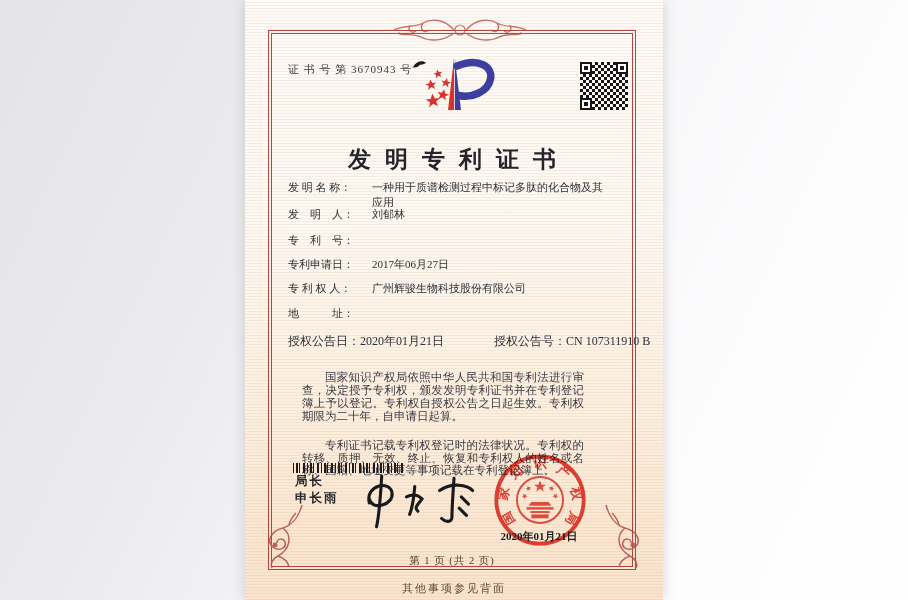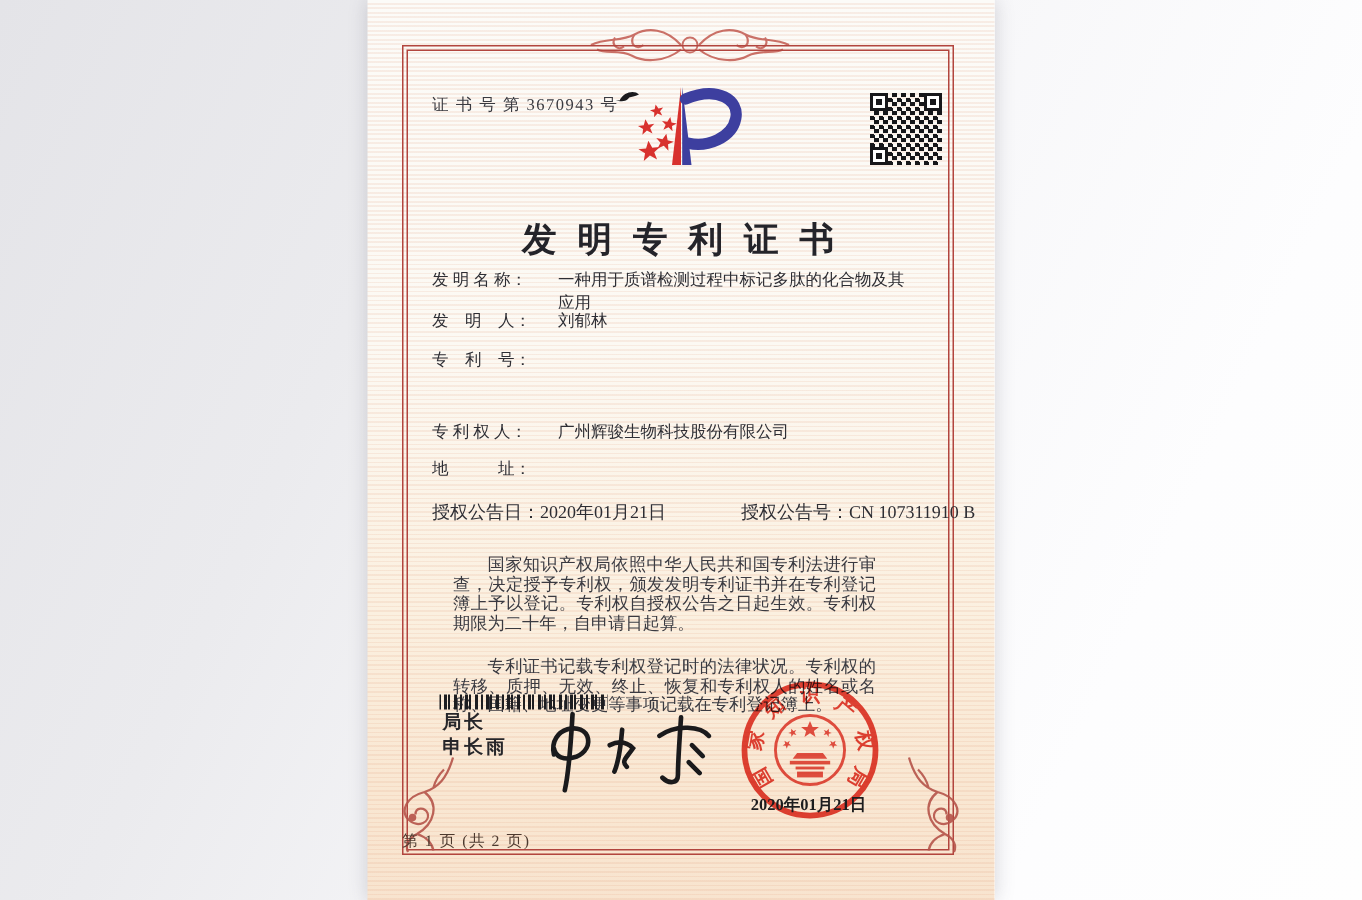--- a/index.html
+++ b/index.html
@@ -45,21 +45,21 @@
   .paras{position:absolute;left:41px;top:355px;width:314px;font-size:11.5px;line-height:12.9px;color:#3a3a41;text-align:justify}
   .paras p{margin:16px;text-indent:2em}
   .barcode{position:absolute;left:48px;top:463px;width:112px;height:10px;
     background:repeating-linear-gradient(90deg,#1d1d20 0 1px,rgba(0,0,0,0) 1px 3px,#1d1d20 3px 5px,rgba(0,0,0,0) 5px 6px,#1d1d20 6px 7px,rgba(0,0,0,0) 7px 10px,#1d1d20 10px 12px,rgba(0,0,0,0) 12px 14px);}
   .signer{position:absolute;left:50px;top:472px;font-family:"DejaVu Sans",sans-serif;
     font-size:12.5px;font-weight:bold;color:#26262a;line-height:17px;letter-spacing:2px}
   .signature{position:absolute;left:102px;top:472px;width:150px;height:62px}
   .seal{position:absolute;left:247px;top:452px;width:96px;height:96px;opacity:.93;mix-blend-mode:multiply}
   .sealdate{position:absolute;left:248px;top:529px;width:92px;text-align:center;
     font-size:11px;font-weight:bold;color:#1c1c1e;white-space:nowrap}
-  .pageind{position:absolute;left:23px;top:554px;width:368px;text-align:left;font-size:10.5px;color:#4d3a2f;letter-spacing:1px}
+  .pageind{position:absolute;left:23px;top:554px;width:368px;text-align:center;font-size:10.5px;color:#4d3a2f;letter-spacing:1px}
   .footnote{position:absolute;left:0;top:581px;width:418px;text-align:center;font-size:11px;color:#5d4a3a;letter-spacing:2px}
   .flourish-top{position:absolute;left:145px;top:13px;width:140px;height:34px}
   .flourish-bl{position:absolute;left:17px;top:503px;width:44px;height:66px}
   .flourish-br{position:absolute;right:17px;top:503px;width:44px;height:66px;transform:scaleX(-1)}
 </style>
 </head>
 <body>
 
 <div class="paper">
 
@@ -129,20 +129,24 @@
     <span class="lbl">发 明 名 称：</span>
     <span class="val">一种用于质谱检测过程中标记多肽的化合物及其应用</span>
   </div>
   <div class="row r1">
     <span class="lbl">发　明　人：</span>
     <span class="val">刘郁林</span>
   </div>
   <div class="row r2">
     <span class="lbl">专　利　号：</span>
   </div>
+  <div class="row r3">
+    <span class="lbl">专利申请日：</span>
+    <span class="val">2017年06月27日</span>
+  </div>
   <div class="row r4">
     <span class="lbl">专 利 权 人：</span>
     <span class="val">广州辉骏生物科技股份有限公司</span>
   </div>
   <div class="row r5">
     <span class="lbl">地　　　址：</span>
   </div>
 
   <div class="grant">
     <span>授权公告日：</span><span>2020年01月21日</span>
@@ -195,14 +199,15 @@
       <path d="M38,56 h24 l-3,-4 h-18 z"></path>
       <rect x="36" y="57.5" width="28" height="2.5"></rect>
       <rect x="40" y="61.5" width="20" height="2"></rect>
       <path d="M41,65 h18 v4 h-18 z"></path>
     </g>
   </svg>
   <div class="sealdate">2020年01月21日</div>
 
   <div class="pageind">第 1 页 (共 2 页)</div>
 
+  <div class="footnote">其他事项参见背面</div>
 
 </div>
 
 </body></html>

